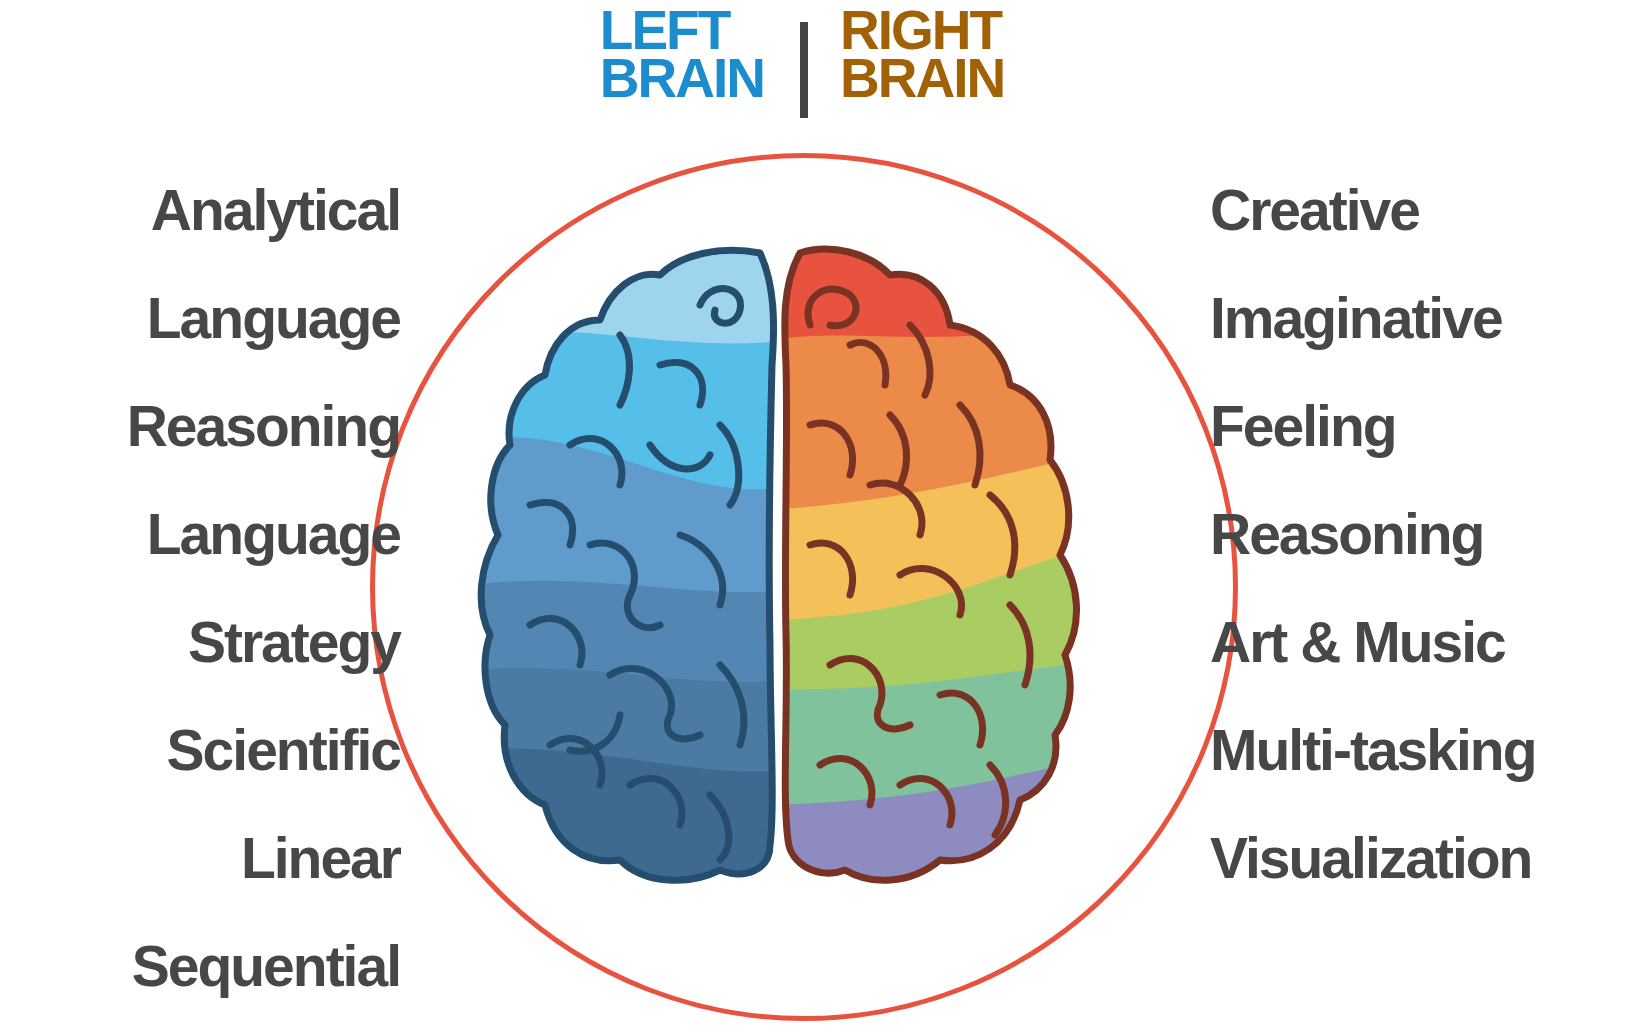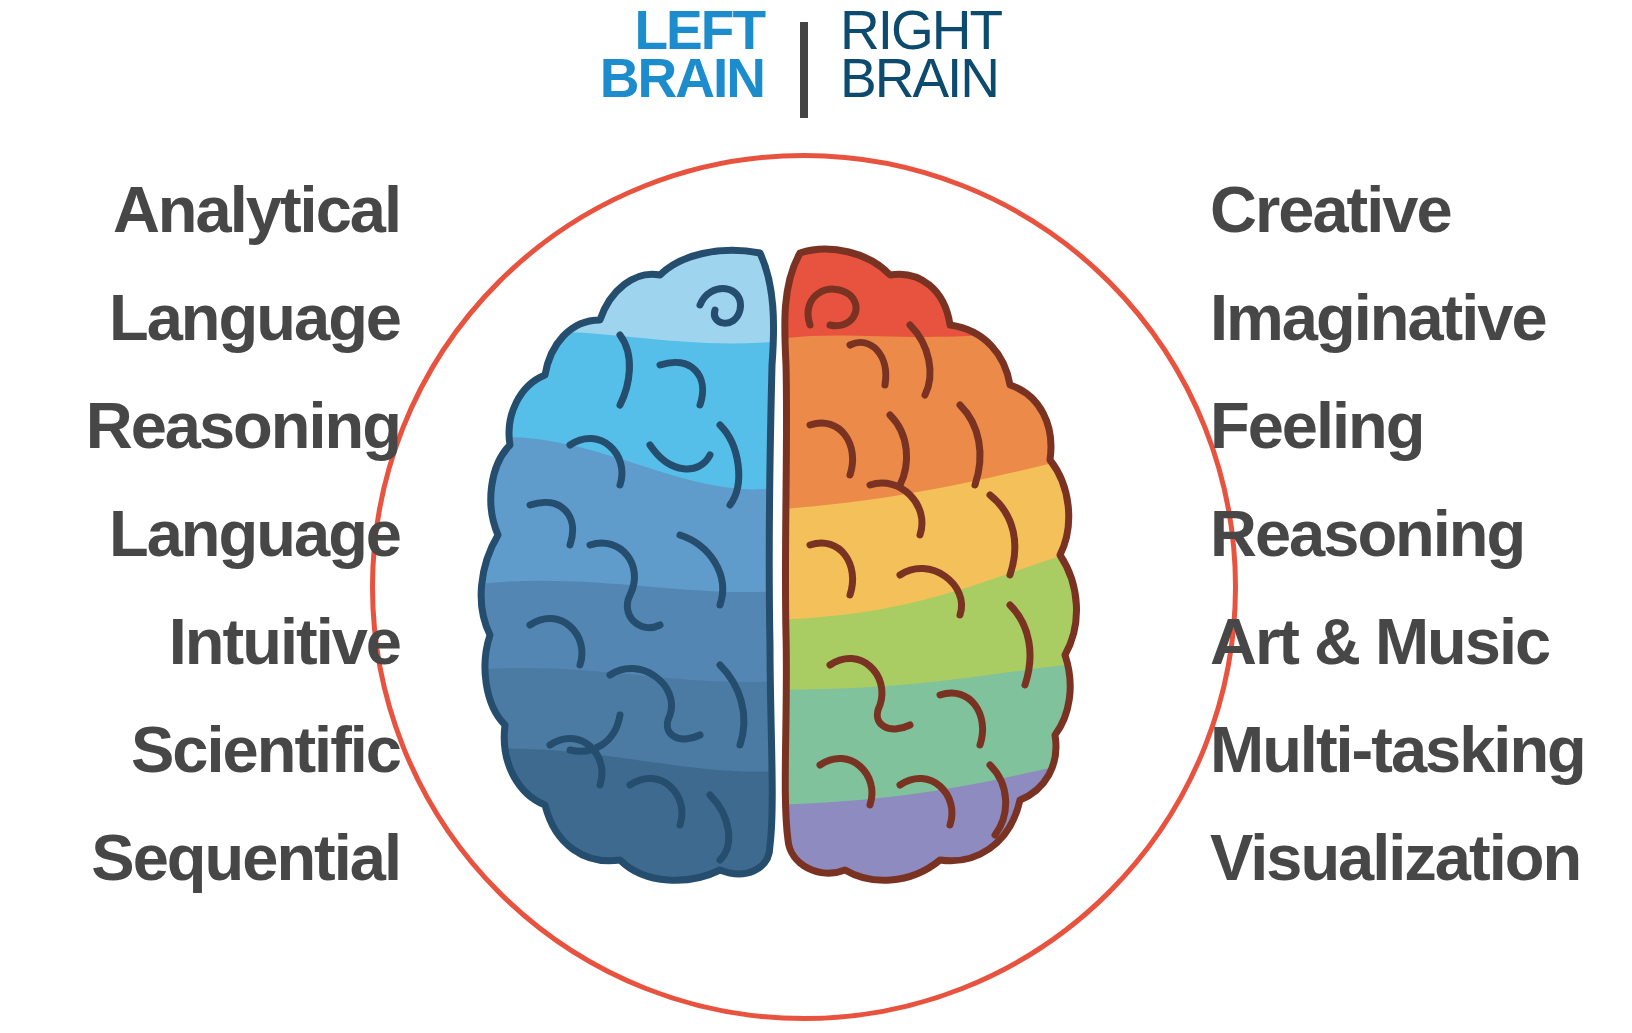--- a/index.html
+++ b/index.html
@@ -1,31 +1,31 @@
 <!DOCTYPE html>
 <html><head>
 <meta charset="utf-8">
 <style>
   html, body { margin:0; padding:0; background:#ffffff; }
   body { width:1632px; height:1033px; position:relative; overflow:hidden;
          font-family:"Liberation Sans", sans-serif; }
   .title { position:absolute; top:6px; left:0; width:100%; height:106px; }
-  .title-left { position:absolute; right:868px; top:0; text-align:right;
+  .title-left { position:absolute; right:868px; top:0; text-align:left;
                 color:#1c8ccc; font-weight:bold; font-size:55px; line-height:48px;
                 letter-spacing:-2px; }
   .title-right { position:absolute; left:840px; top:0; text-align:left;
-                 color:#0c4a6e; font-weight:normal; font-size:55px; line-height:48px;
+                 color:#a16207; font-weight:bold; font-size:55px; line-height:48px;
                  letter-spacing:-2px; }
   .title-line { display:block; }
   .title-divider { position:absolute; left:800px; top:16px; width:8px; height:96px;
                    background:#444444; }
   .circle { position:absolute; left:370px; top:153px; width:868px; height:868px;
             border:5px solid #e8533f; border-radius:50%; box-sizing:border-box; }
   .labels { position:absolute; top:180px; }
-  .labels .label { height:108px; line-height:60px; font-weight:bold; font-size:65px;
+  .labels .label { height:108px; line-height:60px; font-weight:bold; font-size:57px;
                    color:#474747; white-space:nowrap; letter-spacing:-2px; }
   .labels-left { right:1232px; text-align:right; }
   .labels-right { left:1210px; text-align:left; }
   .brain { position:absolute; left:470px; top:245px; width:680px; height:680px; }
 </style>
 </head>
 <body>
 
 <div class="title">
   <div class="title-left">
@@ -39,22 +39,23 @@
   </div>
 </div>
 
 <div class="circle"></div>
 
 <div class="labels labels-left">
   <div class="label">Analytical</div>
   <div class="label" style="padding-right:0">Language</div>
   <div class="label">Reasoning</div>
   <div class="label">Language</div>
-  <div class="label">Intuitive</div>
+  <div class="label">Strategy</div>
   <div class="label">Scientific</div>
+  <div class="label">Linear</div>
   <div class="label">Sequential</div>
 </div>
 
 <div class="labels labels-right">
   <div class="label">Creative</div>
   <div class="label">Imaginative</div>
   <div class="label">Feeling</div>
   <div class="label">Reasoning</div>
   <div class="label">Art &amp; Music</div>
   <div class="label">Multi-tasking</div>

